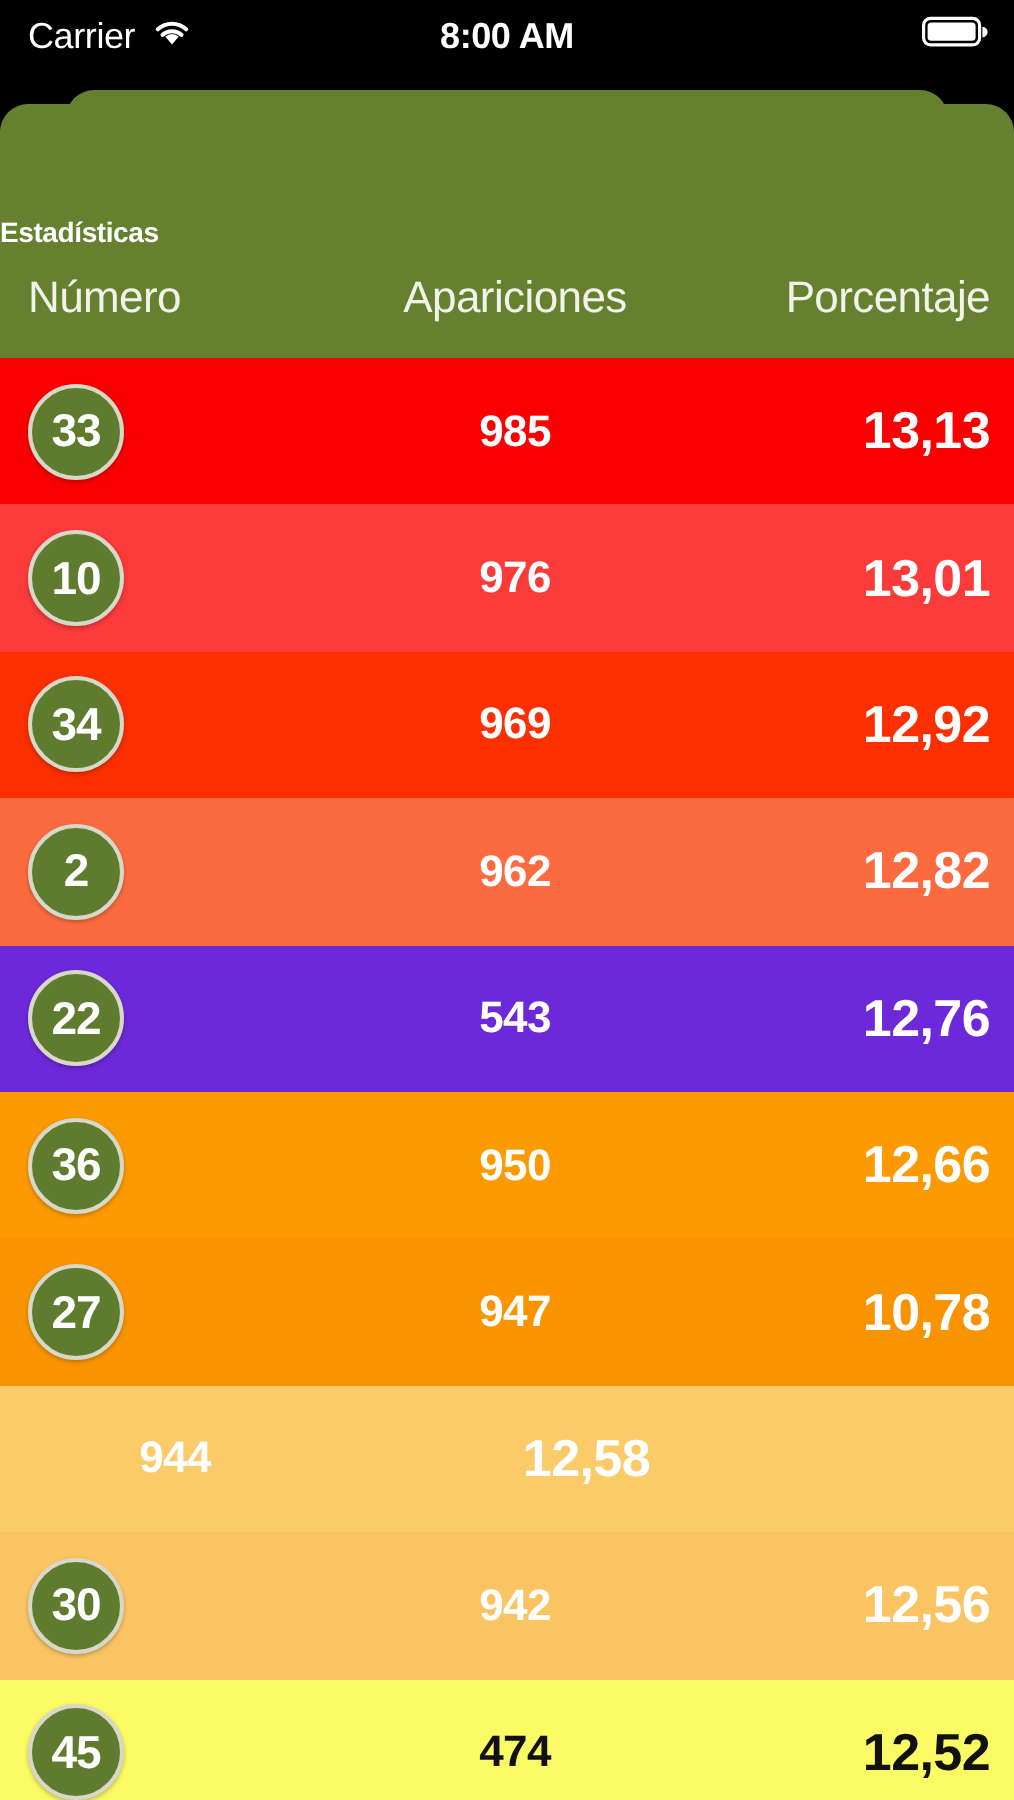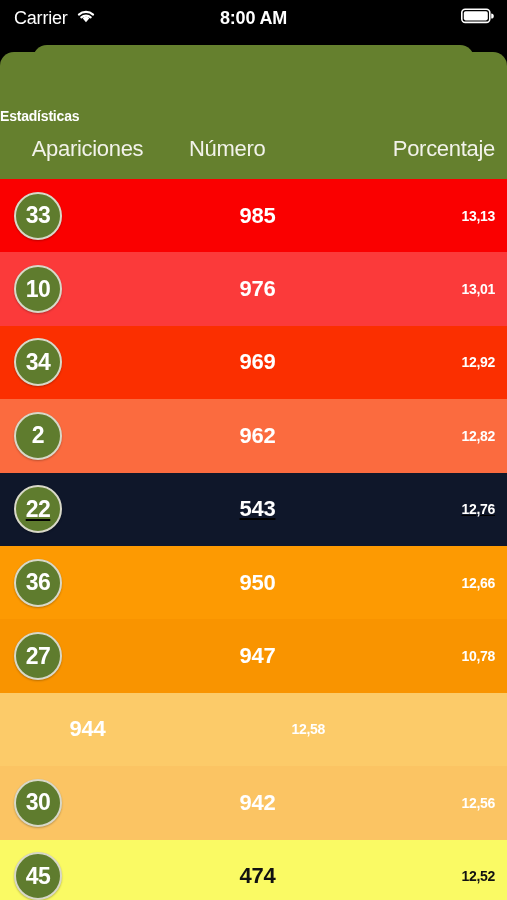--- a/index.html
+++ b/index.html
@@ -57,21 +57,21 @@
   }
   .cell-num{ width:170px; padding-left:14px; display:flex; align-items:center; }
   .badge{
     width:48px; height:48px; border-radius:50%;
     background:#5f7c2e; border:2px solid #d8d8c8;
     display:flex; align-items:center; justify-content:center;
     color:#fff; font-size:23px; font-weight:bold; letter-spacing:-0.5px;
     box-shadow:0 1px 2px rgba(0,0,0,0.25);
   }
   .cell-app{ width:175px; text-align:center; font-size:22px; font-weight:bold; letter-spacing:-0.3px; }
-  .cell-pct{ width:162px; padding-right:12px; text-align:right; font-size:14px; font-weight:bold; letter-spacing:-0.3px; }
+  .cell-pct{ width:162px; padding-right:12px; text-align:right; font-size:26px; font-weight:bold; letter-spacing:-0.3px; }
   .t-light{ color:#ffffff; }
   .t-dark{ color:#111111; }
 </style>
 </head>
 <body>
 
 <div id="app">
 
   <div class="statusbar">
     <div class="sb-left">
@@ -94,22 +94,22 @@
         </svg>
       </span>
     </div>
   </div>
 
   <div class="card-back"></div>
 
   <div class="card-front">
     <div class="title">Estadísticas</div>
     <div class="colheads">
+      <div class="ch num">Número</div>
       <div class="ch app">Apariciones</div>
-      <div class="ch num">Número</div>
       <div class="ch pct">Porcentaje</div>
     </div>
   </div>
 
   <div class="rows" id="rows">
       <div class="row" style="background: rgb(250, 0, 0);">
         <div class="cell-num">
           <div class="badge" style="background: rgb(95, 124, 46); border-color: rgb(216, 216, 200); color: rgb(255, 255, 255);">33</div>
         </div>
         <div class="cell-app t-light">985</div>
@@ -129,21 +129,21 @@
         <div class="cell-app t-light">969</div>
         <div class="cell-pct t-light">12,92</div>
       </div>
       <div class="row" style="background: rgb(251, 107, 63);">
         <div class="cell-num">
           <div class="badge" style="background: rgb(95, 124, 46); border-color: rgb(216, 216, 200); color: rgb(255, 255, 255);">2</div>
         </div>
         <div class="cell-app t-light">962</div>
         <div class="cell-pct t-light">12,82</div>
       </div>
-      <div class="row" style="background: #0f172a; text-decoration: underline;">
+      <div class="row" style="background: #6d28d9;">
         <div class="cell-num">
           <div class="badge" style="background: rgb(95, 124, 46); border-color: rgb(216, 216, 200); color: rgb(255, 255, 255);">22</div>
         </div>
         <div class="cell-app t-light">543</div>
         <div class="cell-pct t-light">12,76</div>
       </div>
       <div class="row" style="background: rgb(253, 154, 2);">
         <div class="cell-num">
           <div class="badge" style="background: rgb(95, 124, 46); border-color: rgb(216, 216, 200); color: rgb(255, 255, 255);">36</div>
         </div>

